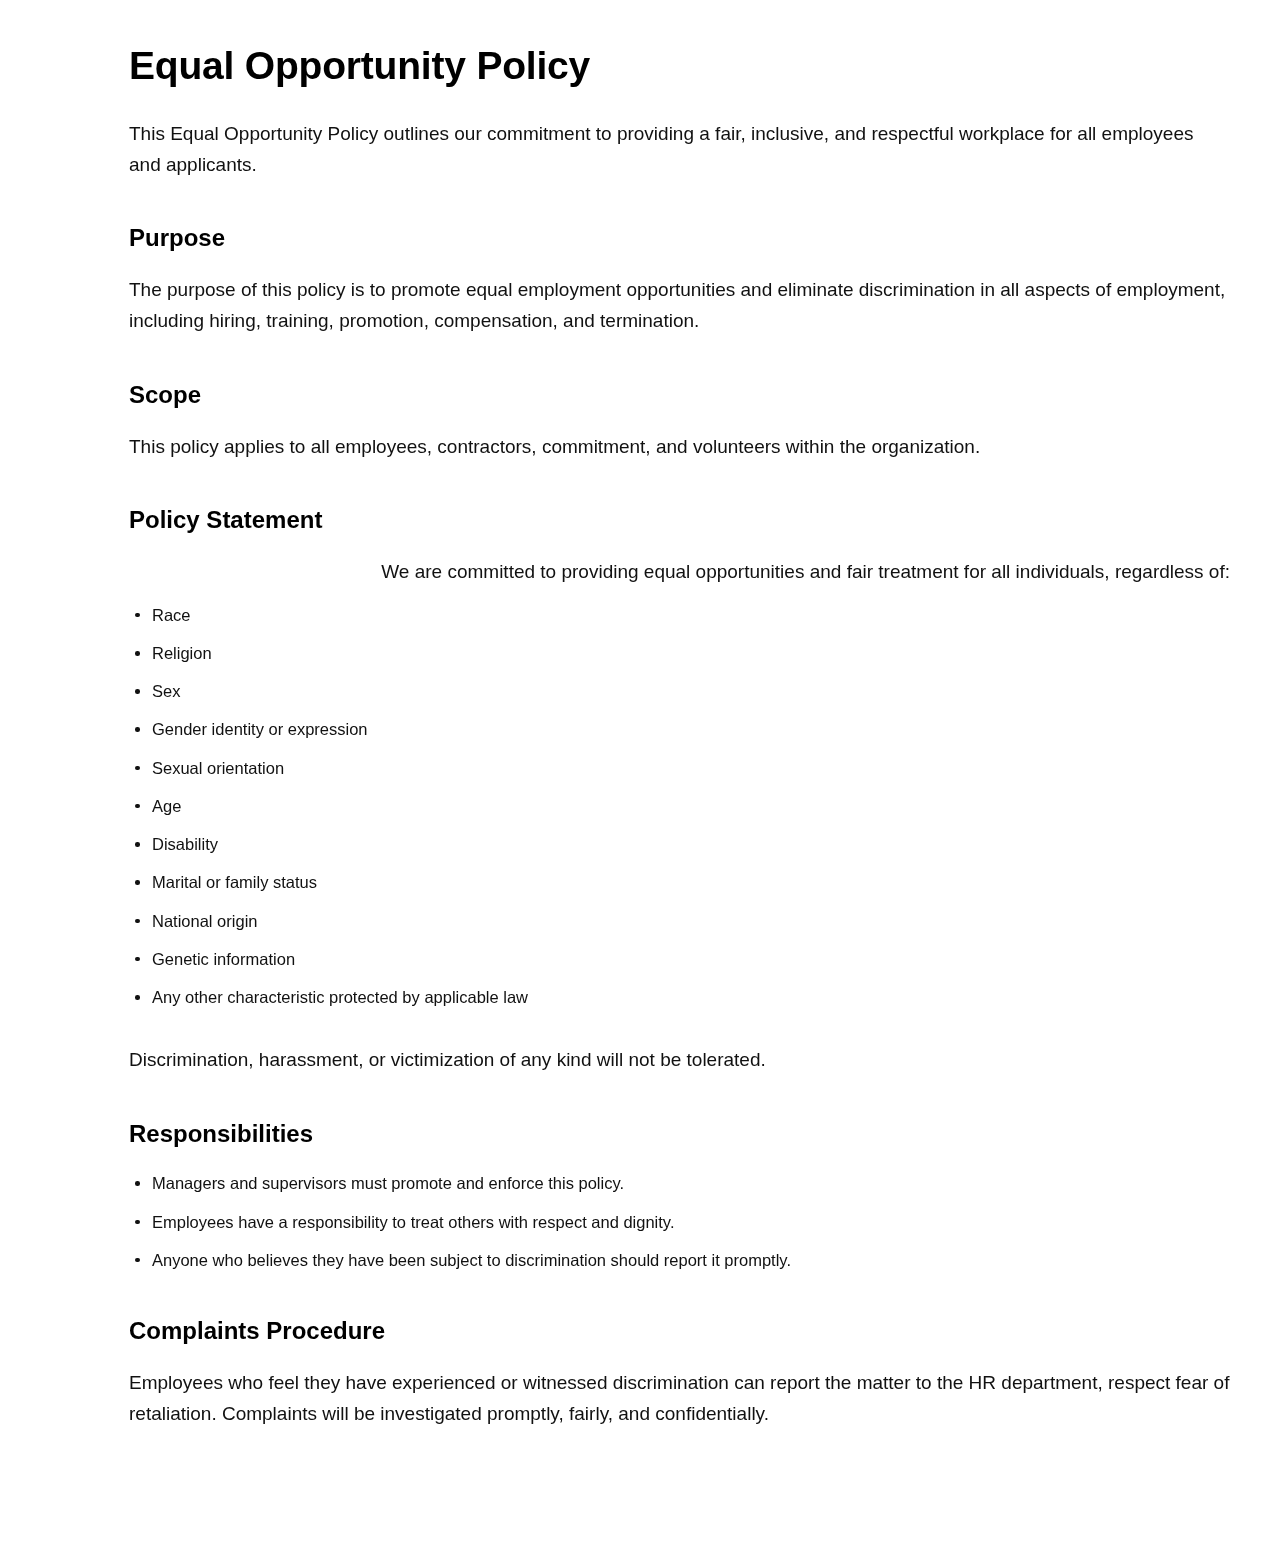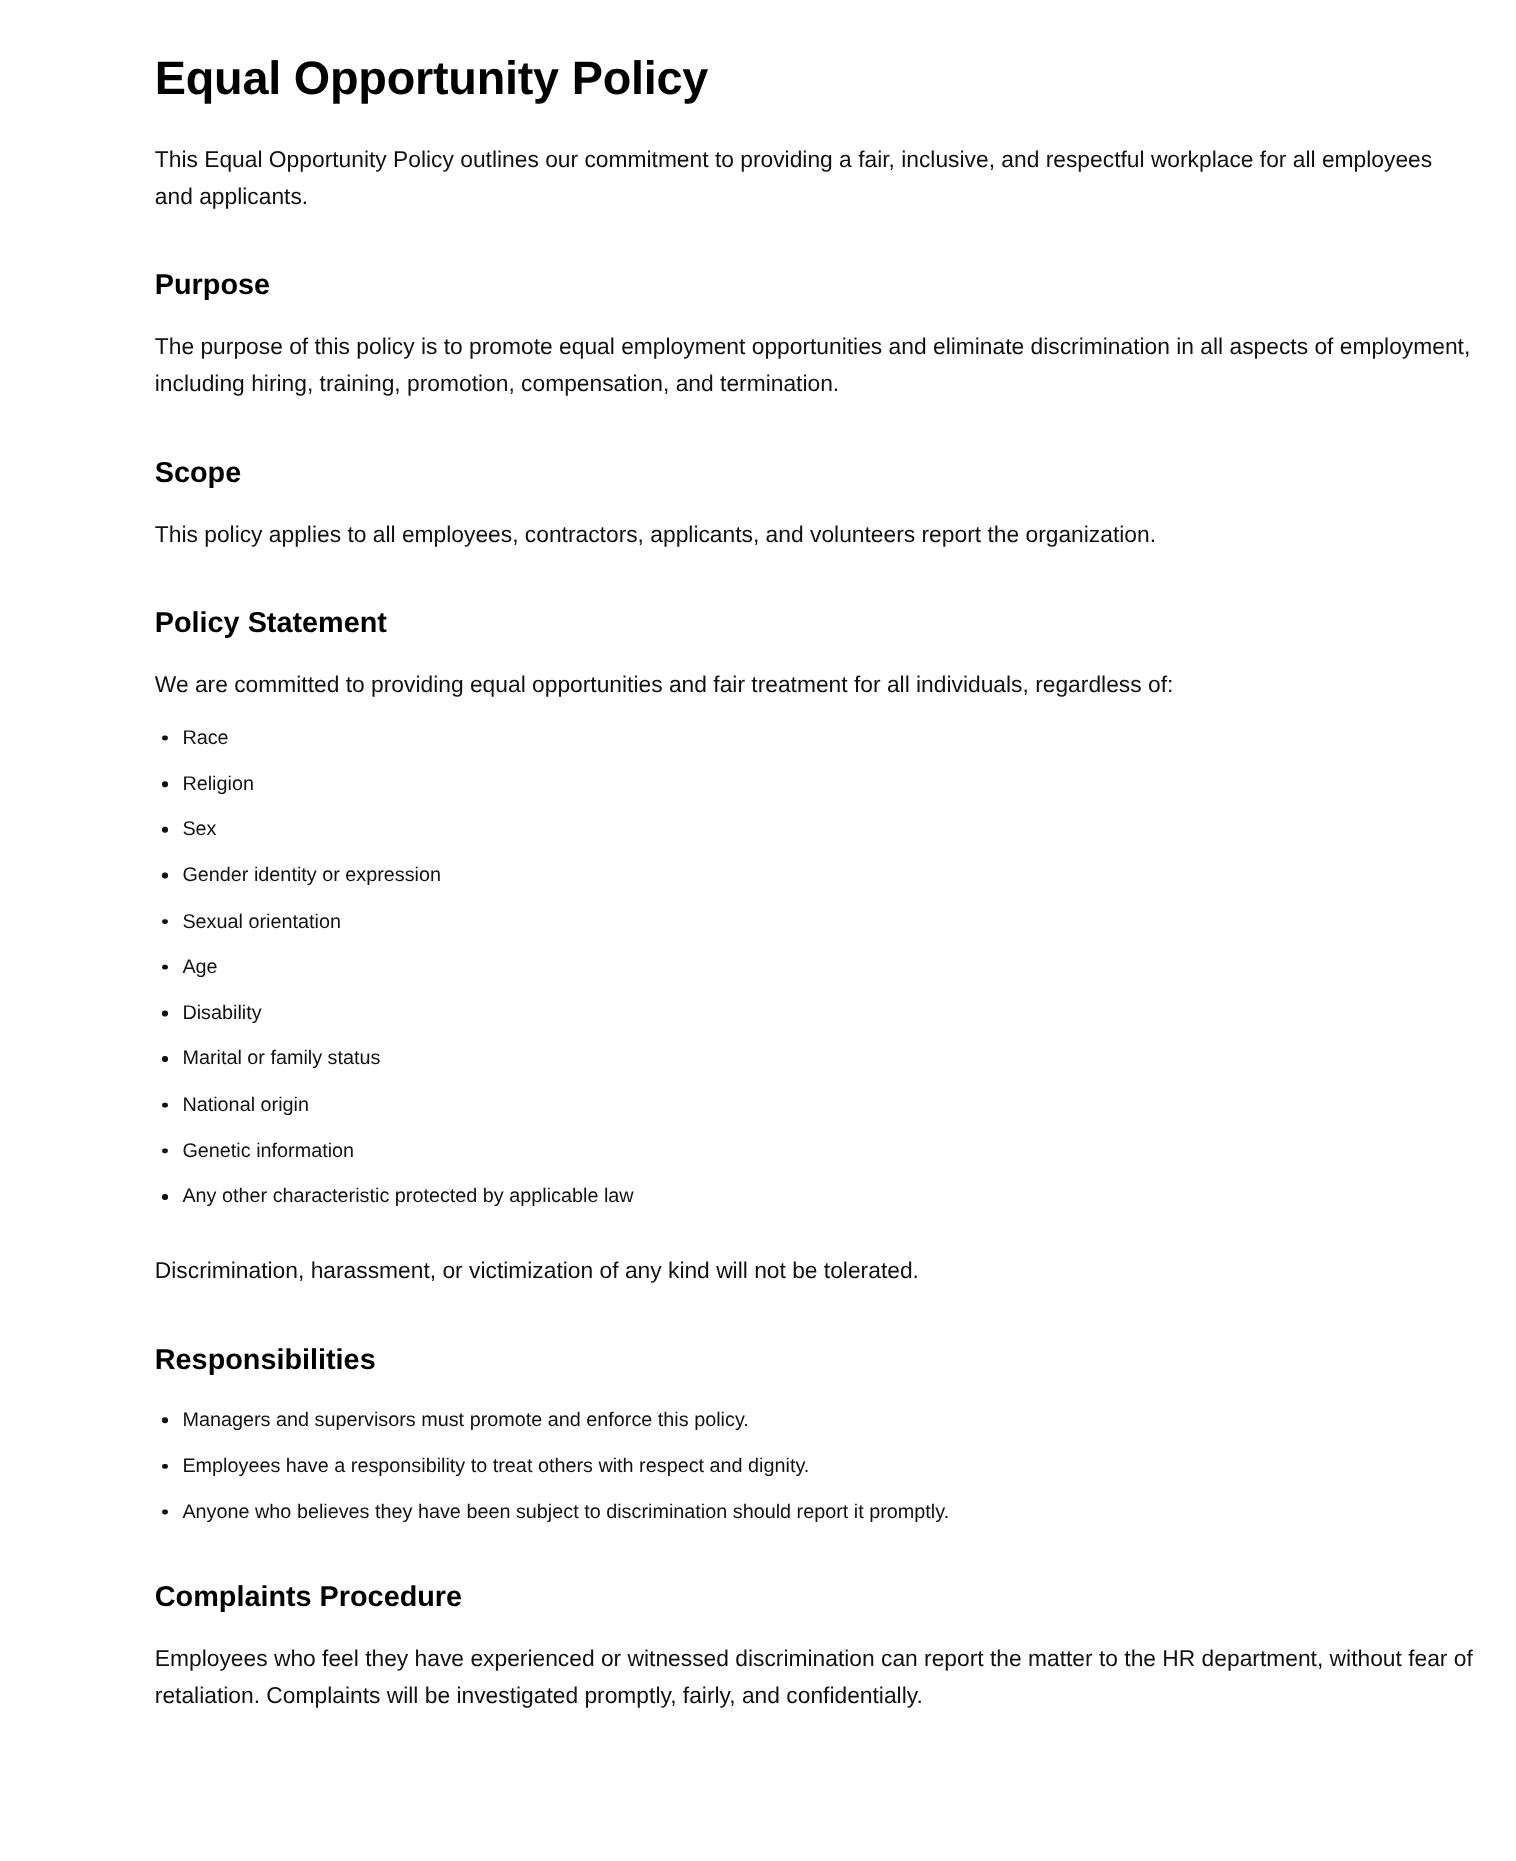--- a/index.html
+++ b/index.html
@@ -39,20 +39,21 @@
   }
   .para {
     font-size: 19px;
     line-height: 1.62;
     color: #111111;
     margin: 0 0 8px 0;
     max-width: 1101px;
   }
   .para.tight {
     margin-bottom: 0;
+    text-align: right;
   }
   ul.bullets {
     list-style: none;
     margin: 14px 0 0 0;
     padding: 0;
   }
   ul.bullets li {
     position: relative;
     font-size: 16.5px;
     line-height: 1.62;
@@ -81,21 +82,21 @@
 <div class="page">
 
   <h1 class="doc-title">Equal Opportunity Policy</h1>
 
   <p class="para">This Equal Opportunity Policy outlines our commitment to providing a fair, inclusive, and respectful workplace for all employees and applicants.</p>
 
   <h2 class="section-heading">Purpose</h2>
   <p class="para">The purpose of this policy is to promote equal employment opportunities and eliminate discrimination in all aspects of employment, including hiring, training, promotion, compensation, and termination.</p>
 
   <h2 class="section-heading">Scope</h2>
-  <p class="para">This policy applies to all employees, contractors, applicants, and volunteers report the organization.</p>
+  <p class="para">This policy applies to all employees, contractors, commitment, and volunteers within the organization.</p>
 
   <h2 class="section-heading">Policy Statement</h2>
   <p class="para tight">We are committed to providing equal opportunities and fair treatment for all individuals, regardless of:</p>
 
   <ul class="bullets">
     <li>Race</li>
     <li>Religion</li>
     <li>Sex</li>
     <li>Gender identity or expression</li>
     <li>Sexual orientation</li>
@@ -111,15 +112,15 @@
 
   <h2 class="section-heading">Responsibilities</h2>
 
   <ul class="bullets">
     <li>Managers and supervisors must promote and enforce this policy.</li>
     <li>Employees have a responsibility to treat others with respect and dignity.</li>
     <li>Anyone who believes they have been subject to discrimination should report it promptly.</li>
   </ul>
 
   <h2 class="section-heading">Complaints Procedure</h2>
-  <p class="para">Employees who feel they have experienced or witnessed discrimination can report the matter to the HR department, without fear of retaliation. Complaints will be investigated promptly, fairly, and confidentially.</p>
+  <p class="para">Employees who feel they have experienced or witnessed discrimination can report the matter to the HR department, respect fear of retaliation. Complaints will be investigated promptly, fairly, and confidentially.</p>
 
 </div>
 
 </body></html>

